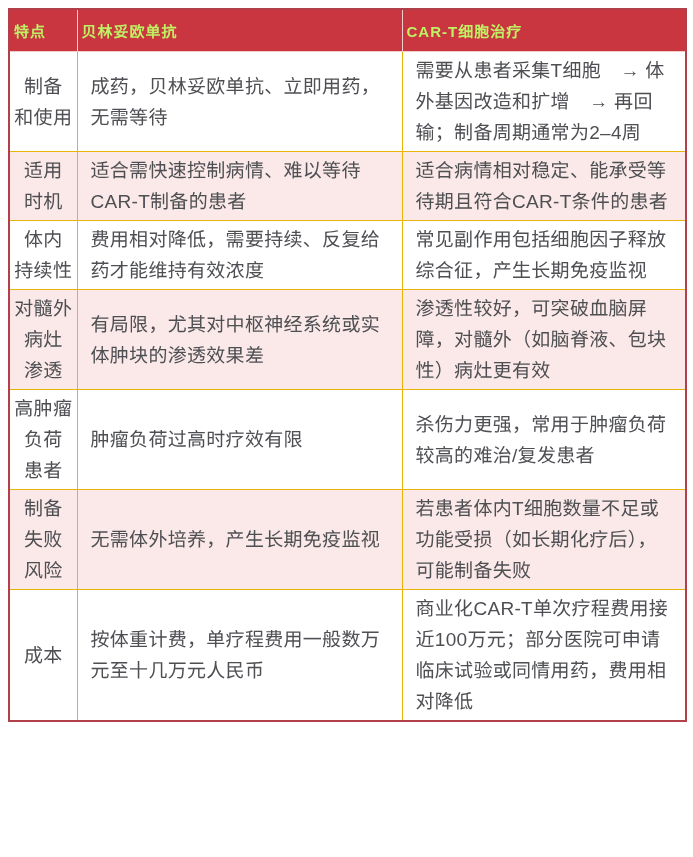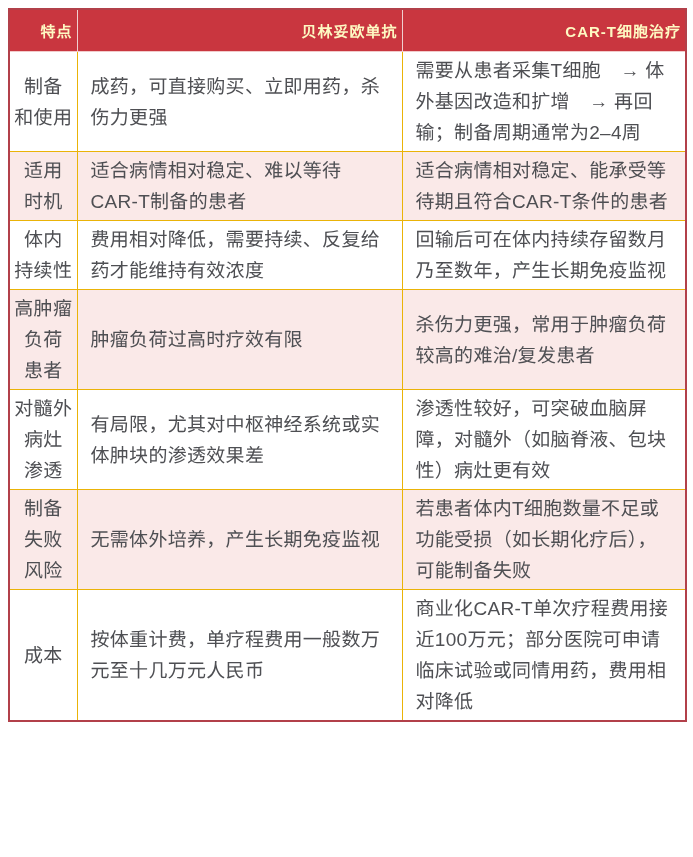--- a/index.html
+++ b/index.html
@@ -20,28 +20,28 @@
     border-collapse: collapse;
     table-layout: fixed;
     border: 2px solid #B2404A;
   }
   col.c-feature { width: 68px; }
   col.c-blina   { width: 325px; }
   col.c-cart    { width: 284px; }
 
   thead th {
     background: #C9363F;
-    color: #fef9c3;
+    color: #bef264;
     font-size: 15px;
     font-weight: bold;
     letter-spacing: 1px;
     padding: 10px 4px;
     border-left: 1px solid #F0CFCF;
     border-bottom: 1px solid #F2CBCB;
-    text-align: right;
+    text-align: left;
     margin-left: 44px;
   }
   thead th:first-child { border-left: none; }
 
   tbody td {
     font-size: 19px;
     color: #4E4F53;
     line-height: 31px;
     padding: 3px 13px;
     border: 1px solid #eab308;
@@ -75,48 +75,48 @@
       <tr>
         <th>特点</th>
         <th>贝林妥欧单抗</th>
         <th>CAR-T细胞治疗</th>
       </tr>
     </thead>
     <tbody>
       <tr>
         <td class="feature">制备
 和使用</td>
-        <td>成药，可直接购买、立即用药，杀伤力更强</td>
+        <td>成药，贝林妥欧单抗、立即用药，无需等待</td>
         <td>需要从患者采集T细胞　→ 体外基因改造和扩增　→ 再回输；制备周期通常为2–4周</td>
       </tr>
       <tr>
         <td class="feature">适用
 时机</td>
-        <td>适合病情相对稳定、难以等待CAR-T制备的患者</td>
+        <td>适合需快速控制病情、难以等待CAR-T制备的患者</td>
         <td>适合病情相对稳定、能承受等待期且符合CAR-T条件的患者</td>
       </tr>
       <tr>
         <td class="feature">体内
 持续性</td>
         <td>费用相对降低，需要持续、反复给药才能维持有效浓度</td>
-        <td>回输后可在体内持续存留数月乃至数年，产生长期免疫监视</td>
+        <td>常见副作用包括细胞因子释放综合征，产生长期免疫监视</td>
+      </tr>
+      <tr>
+        <td class="feature">对髓外
+病灶
+渗透</td>
+        <td>有局限，尤其对中枢神经系统或实体肿块的渗透效果差</td>
+        <td>渗透性较好，可突破血脑屏障，对髓外（如脑脊液、包块性）病灶更有效</td>
       </tr>
       <tr>
         <td class="feature">高肿瘤
 负荷
 患者</td>
         <td>肿瘤负荷过高时疗效有限</td>
         <td>杀伤力更强，常用于肿瘤负荷较高的难治/复发患者</td>
-      </tr>
-      <tr>
-        <td class="feature">对髓外
-病灶
-渗透</td>
-        <td>有局限，尤其对中枢神经系统或实体肿块的渗透效果差</td>
-        <td>渗透性较好，可突破血脑屏障，对髓外（如脑脊液、包块性）病灶更有效</td>
       </tr>
       <tr>
         <td class="feature">制备
 失败
 风险</td>
         <td>无需体外培养，产生长期免疫监视</td>
         <td>若患者体内T细胞数量不足或功能受损（如长期化疗后），可能制备失败</td>
       </tr>
       <tr>
         <td class="feature">成本</td>

